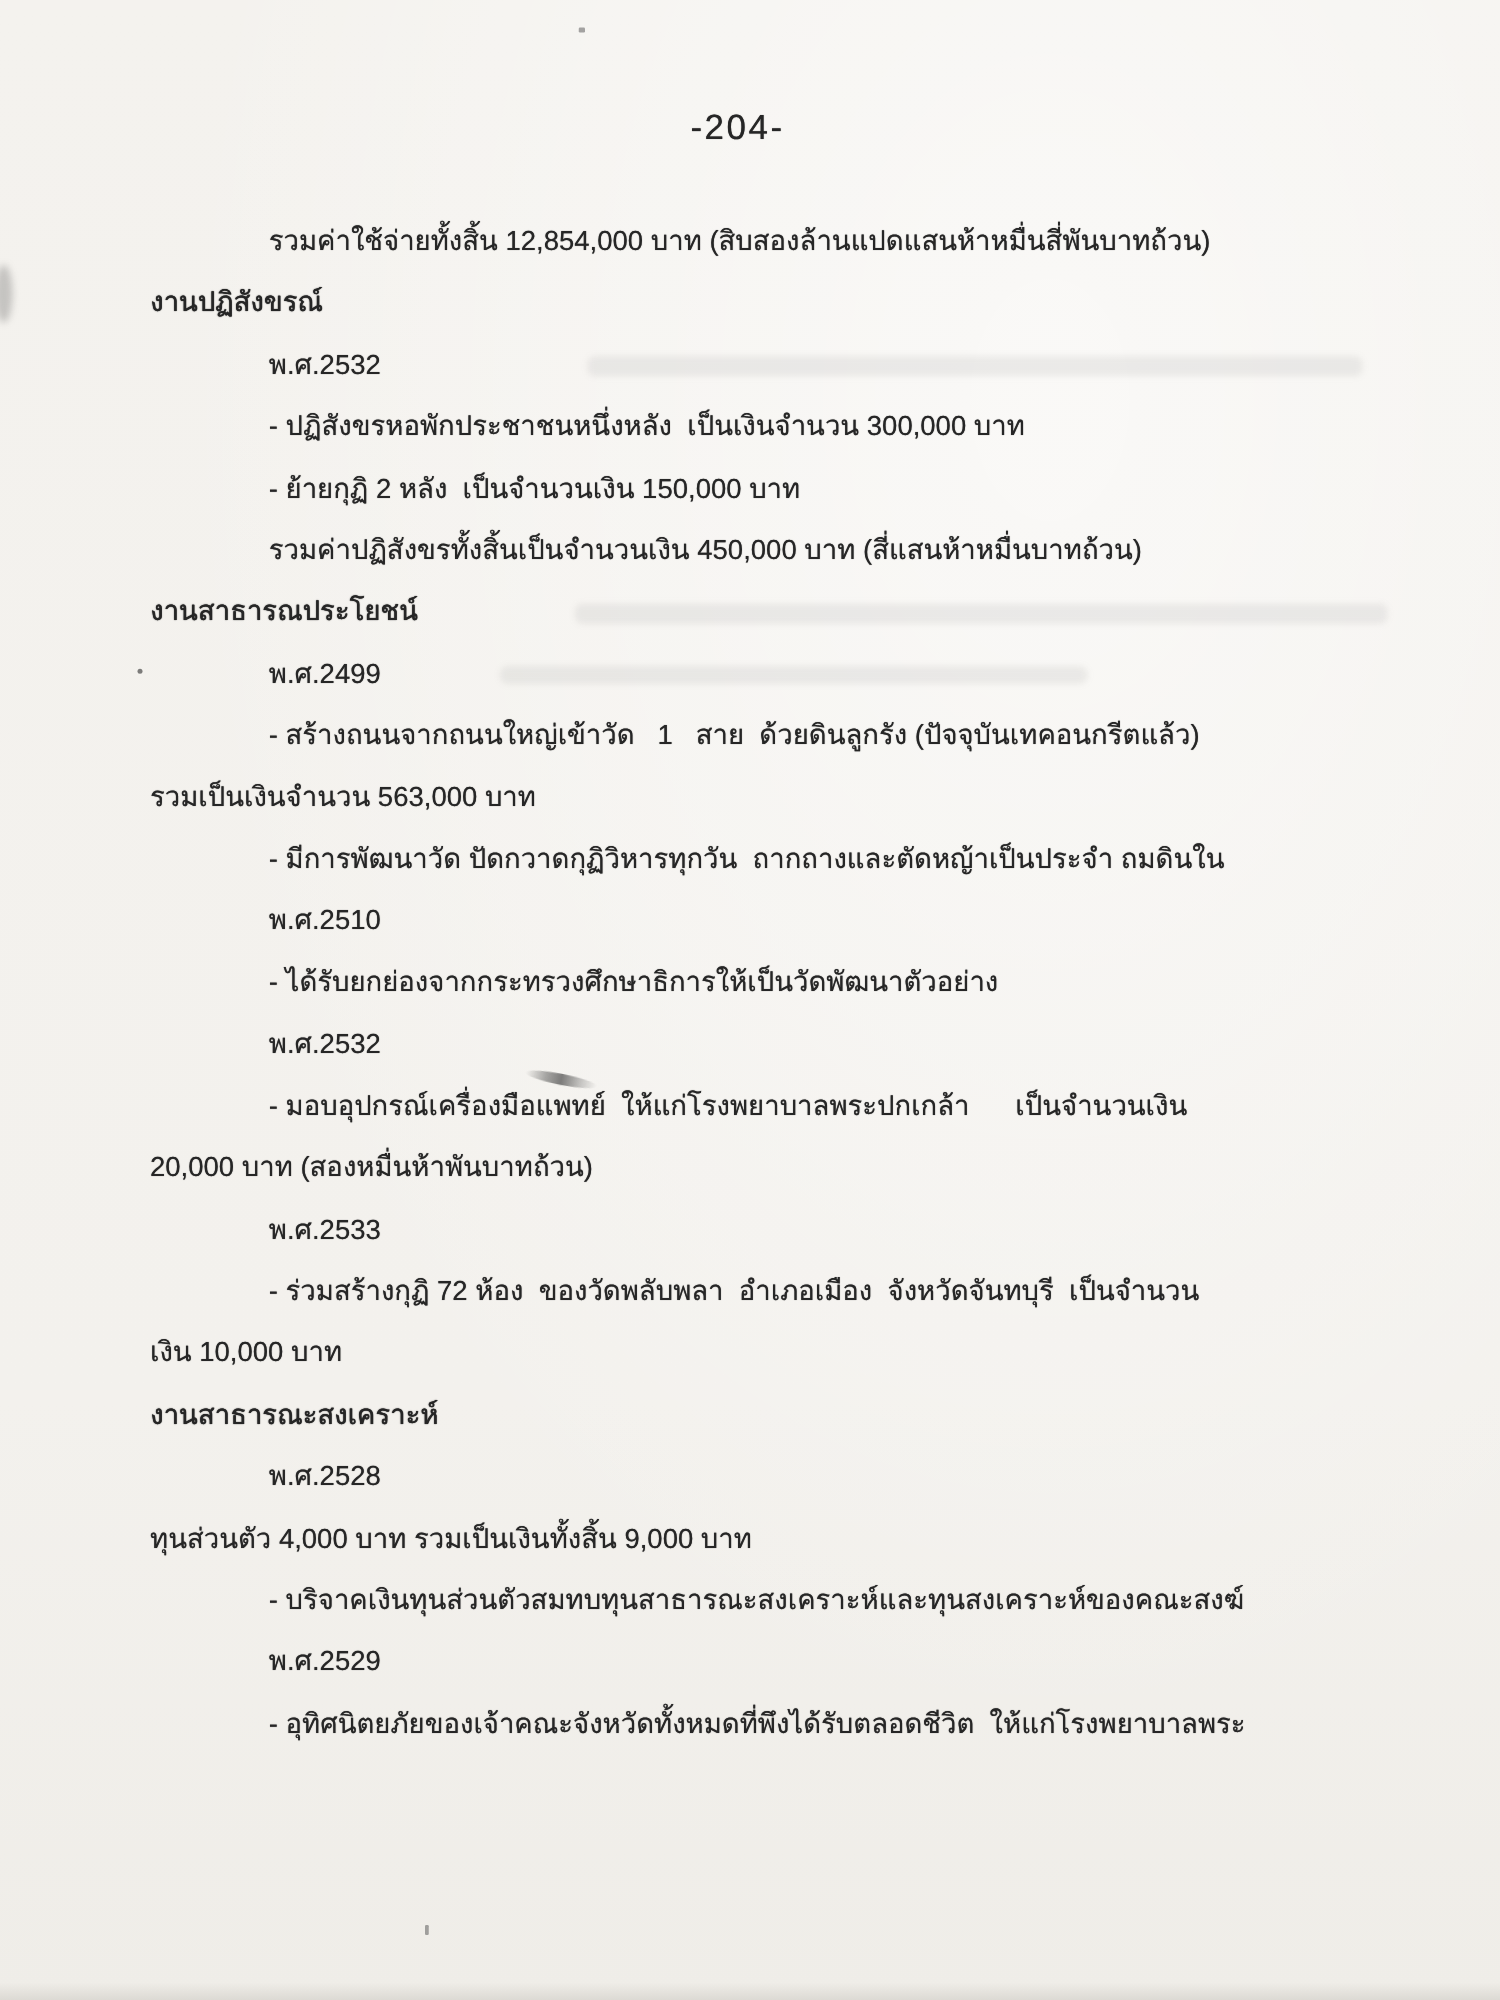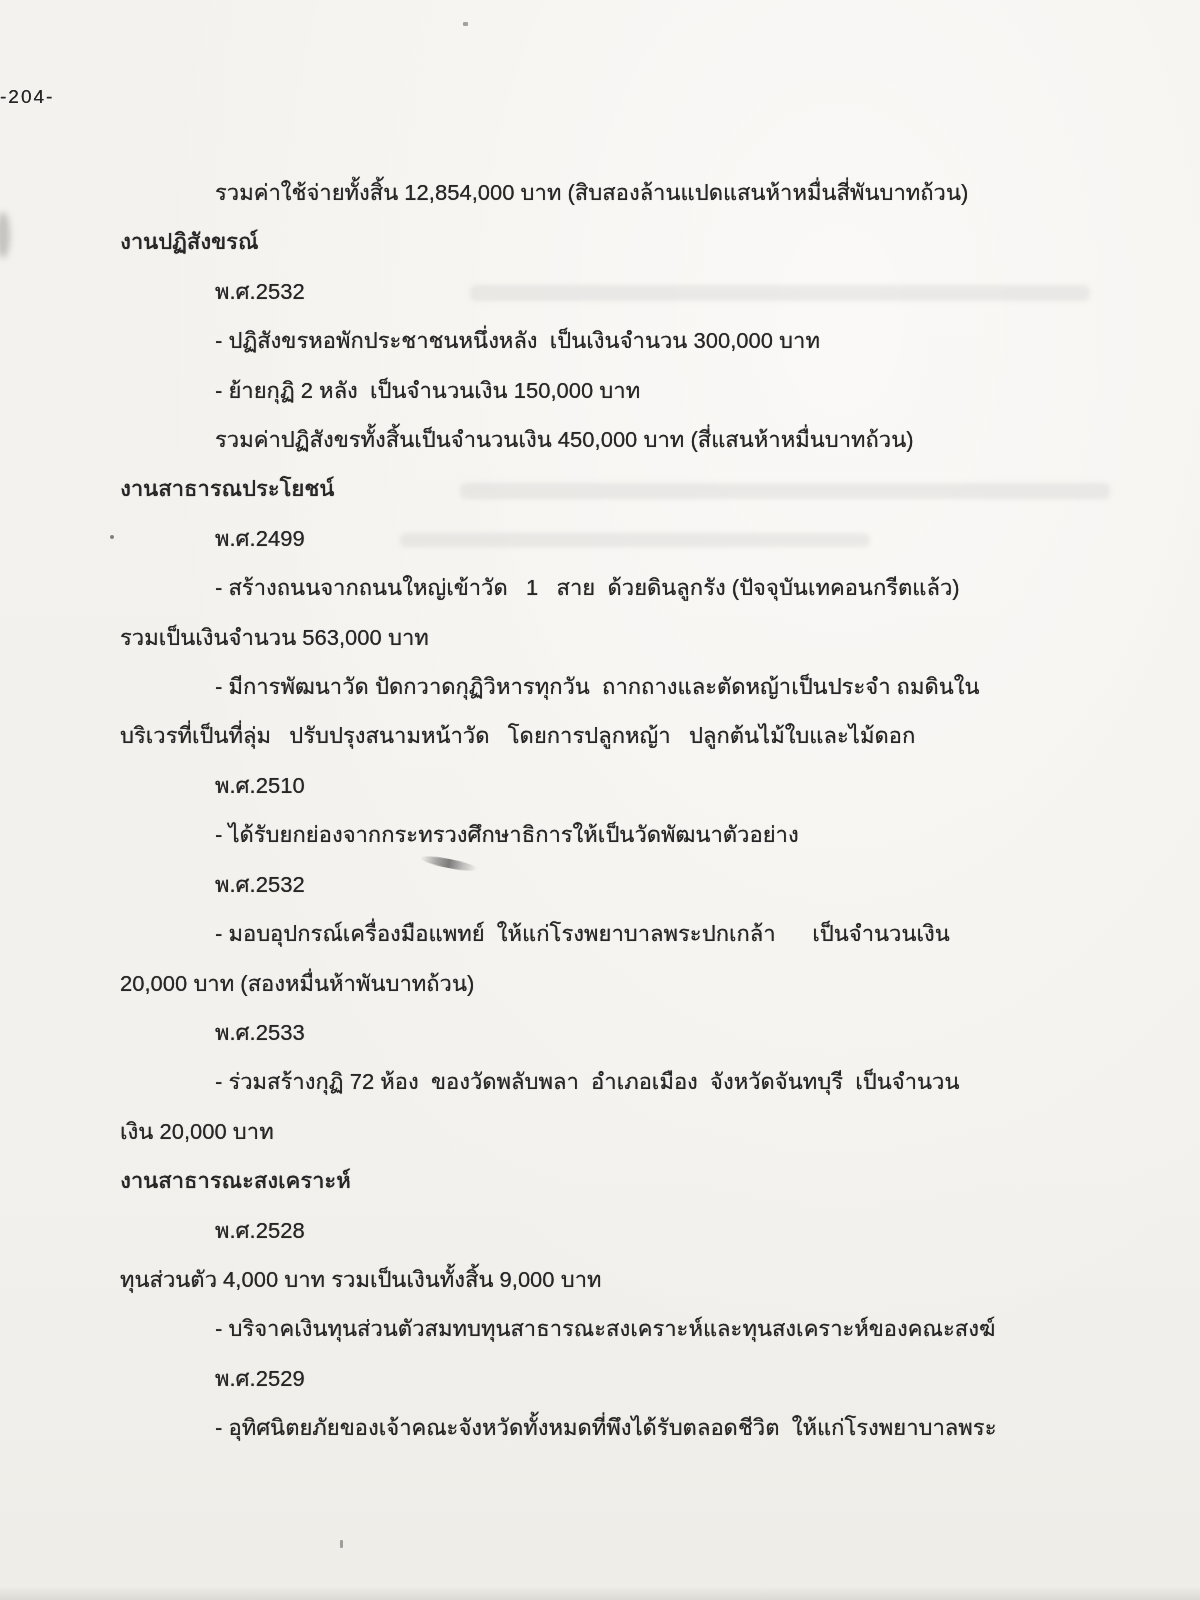--- a/index.html
+++ b/index.html
@@ -17,21 +17,22 @@
       linear-gradient(180deg, #f4f2ee 0%, #f3f1ed 70%, #efede8 100%);
     overflow: hidden;
     font-family: "Liberation Sans", "DejaVu Sans", sans-serif;
     color: #262626;
   }
   .page-number {
     position: absolute;
     top: 86px;
     left: 0;
     width: 1180px;
-    font-size: 19px;
+    text-align: center;
+    font-size: 28px;
     letter-spacing: 2px;
     font-weight: 500;
     text-shadow: 0 0 0.6px rgba(20,20,20,0.8);
   }
   .content {
     position: absolute;
     left: 120px;
     top: 168px;
     width: 950px;
     font-size: 22px;
@@ -116,29 +117,28 @@
     <div class="line heading">งานปฏิสังขรณ์</div>
     <div class="line indent">พ.ศ.2532</div>
     <div class="line indent">- ปฏิสังขรหอพักประชาชนหนึ่งหลัง  เป็นเงินจำนวน 300,000 บาท</div>
     <div class="line indent">- ย้ายกุฏิ 2 หลัง  เป็นจำนวนเงิน 150,000 บาท</div>
     <div class="line indent">รวมค่าปฏิสังขรทั้งสิ้นเป็นจำนวนเงิน 450,000 บาท (สี่แสนห้าหมื่นบาทถ้วน)</div>
     <div class="line heading">งานสาธารณประโยชน์</div>
     <div class="line indent">พ.ศ.2499</div>
     <div class="line indent">- สร้างถนนจากถนนใหญ่เข้าวัด   1   สาย  ด้วยดินลูกรัง (ปัจจุบันเทคอนกรีตแล้ว)</div>
     <div class="line flush">รวมเป็นเงินจำนวน 563,000 บาท</div>
     <div class="line indent">- มีการพัฒนาวัด ปัดกวาดกุฏิวิหารทุกวัน  ถากถางและตัดหญ้าเป็นประจำ ถมดินใน</div>
-    <div class="line flush">บริเวรที่เป็นที่ลุ่ม   ปรับปรุงสนามหน้าวัด   โดยการปลูกหญ้า   ปลูกต้นไม้ใบและไม้ดอก</div>
     <div class="line indent">พ.ศ.2510</div>
     <div class="line indent">- ได้รับยกย่องจากกระทรวงศึกษาธิการให้เป็นวัดพัฒนาตัวอย่าง</div>
     <div class="line indent">พ.ศ.2532</div>
     <div class="line indent">- มอบอุปกรณ์เครื่องมือแพทย์  ให้แก่โรงพยาบาลพระปกเกล้า      เป็นจำนวนเงิน</div>
     <div class="line flush">20,000 บาท (สองหมื่นห้าพันบาทถ้วน)</div>
     <div class="line indent">พ.ศ.2533</div>
     <div class="line indent">- ร่วมสร้างกุฏิ 72 ห้อง  ของวัดพลับพลา  อำเภอเมือง  จังหวัดจันทบุรี  เป็นจำนวน</div>
-    <div class="line flush">เงิน 20,000 บาท</div>
+    <div class="line flush">เงิน 10,000 บาท</div>
     <div class="line heading">งานสาธารณะสงเคราะห์</div>
     <div class="line indent">พ.ศ.2528</div>
     <div class="line flush">ทุนส่วนตัว 4,000 บาท รวมเป็นเงินทั้งสิ้น 9,000 บาท</div>
     <div class="line indent">- บริจาคเงินทุนส่วนตัวสมทบทุนสาธารณะสงเคราะห์และทุนสงเคราะห์ของคณะสงฆ์</div>
     <div class="line indent">พ.ศ.2529</div>
     <div class="line indent">- อุทิศนิตยภัยของเจ้าคณะจังหวัดทั้งหมดที่พึงได้รับตลอดชีวิต  ให้แก่โรงพยาบาลพระ</div>
   </div>
 
   <div class="ghost" style="left:470px; top:285px; width:620px; height:16px;"></div>
   <div class="ghost" style="left:460px; top:483px; width:650px; height:16px;"></div>

